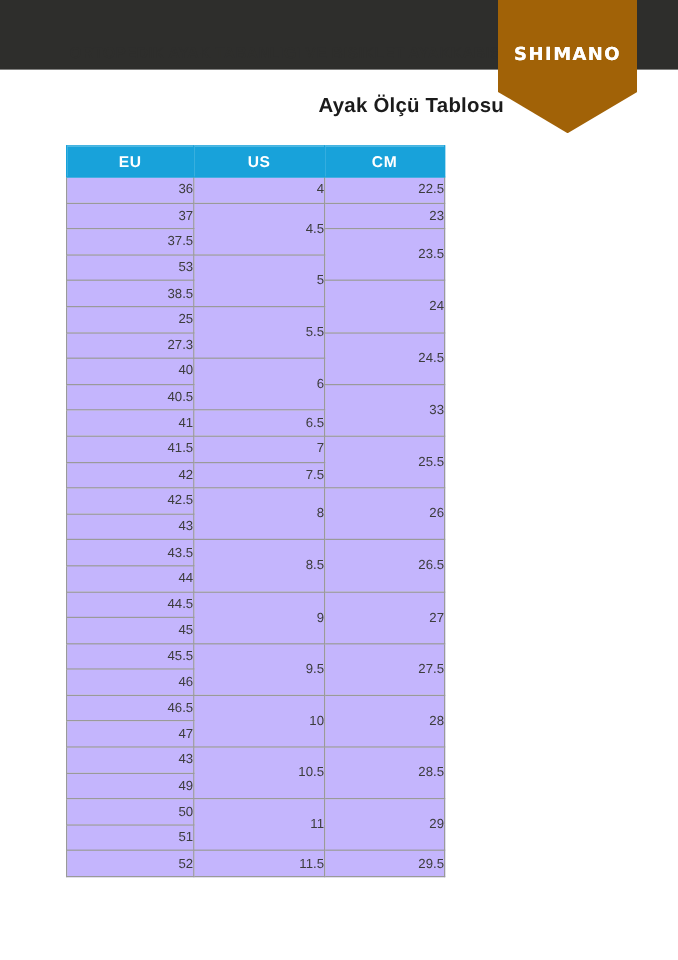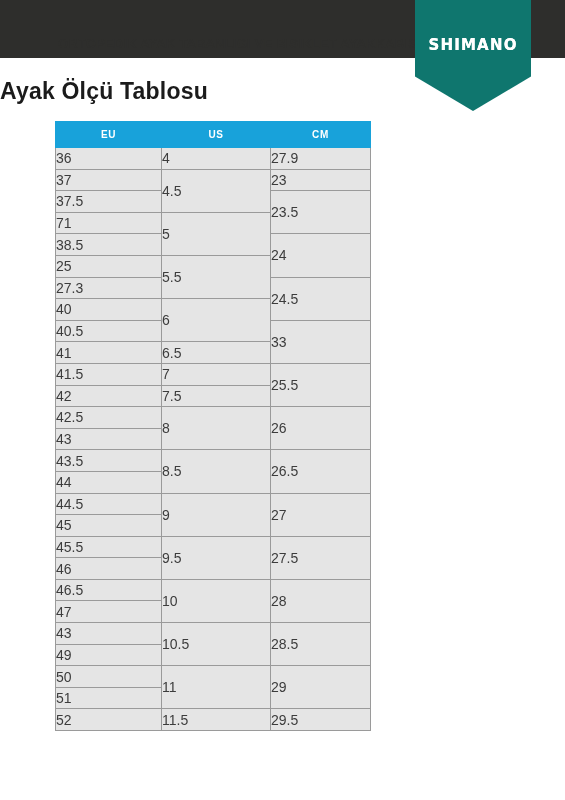--- a/index.html
+++ b/index.html
@@ -40,21 +40,21 @@
     line-height: 15px;
   }
 
   
   .brand-banner {
     position: absolute;
     left: 415px;
     top: 0;
     width: 116px;
     height: 111px;
-    background: #0f766e;
+    background: #a16207;
     -webkit-clip-path: polygon(0 0, 100% 0, 100% 69%, 50% 100%, 0 69%);
     clip-path: polygon(0 0, 100% 0, 100% 69%, 50% 100%, 0 69%);
     z-index: 5;
   }
   .brand-wordmark {
     position: absolute;
     left: 0;
     top: 36px;
     width: 116px;
     text-align: center;
@@ -65,22 +65,22 @@
     color: #ffffff;
     text-shadow: 0 0 0 #fff;
   }
 
   
   .chart-title {
     position: absolute;
     left: 0;
     top: 78px;
     width: 420px;
-    text-align: left;
-    font-size: 23px;
+    text-align: right;
+    font-size: 17px;
     font-weight: 700;
     color: #1b1b1b;
     letter-spacing: 0.2px;
   }
 
   
   .size-table-wrap {
     position: absolute;
     left: 55px;
     top: 121px;
@@ -91,41 +91,41 @@
     width: 315px;
     table-layout: fixed;
   }
   table.size-table col.col-eu { width: 106px; }
   table.size-table col.col-us { width: 109px; }
   table.size-table col.col-cm { width: 100px; }
 
   table.size-table th {
     background: #18a2da;
     color: #ffffff;
-    font-size: 10px;
+    font-size: 13px;
     font-weight: 700;
     letter-spacing: 0.6px;
     height: 23px;
     border: 1px solid #18a2da;
     text-align: center;
     vertical-align: middle;
   }
   table.size-table th.hdr-us,
   table.size-table th.hdr-cm {
     border-left: 1px solid #b91c1c;
   }
   table.size-table td {
     border: 1px solid #9a9a9a;
-    text-align: left;
+    text-align: right;
     vertical-align: middle;
-    font-size: 14px;
+    font-size: 11px;
     color: #3c3c3c;
     height: 20.6px;
     padding: 0;
-    background: #e5e5e5;
+    background: #c4b5fd;
   }
 </style>
 </head>
 <body>
 
 <div class="page-header">
   <div class="header-strap-text">ORTOPEDIK AYAK TABANLIGI VE BISIKLET AYAKKABISI</div>
 </div>
 
 <div class="brand-banner">
@@ -145,33 +145,33 @@
       <tr>
         <th class="hdr-eu">EU</th>
         <th class="hdr-us">US</th>
         <th class="hdr-cm">CM</th>
       </tr>
     </thead>
     <tbody id="size-table-body">
         <tr>
           <td class="cell-eu">36</td>
           <td class="cell-us">4</td>
-          <td class="cell-cm">27.9</td>
+          <td class="cell-cm">22.5</td>
         </tr>
         <tr>
           <td class="cell-eu">37</td>
           <td class="cell-us" rowspan="2">4.5</td>
           <td class="cell-cm">23</td>
         </tr>
         <tr>
           <td class="cell-eu">37.5</td>
           <td class="cell-cm" rowspan="2">23.5</td>
         </tr>
         <tr>
-          <td class="cell-eu">71</td>
+          <td class="cell-eu">53</td>
           <td class="cell-us" rowspan="2">5</td>
         </tr>
         <tr>
           <td class="cell-eu">38.5</td>
           <td class="cell-cm" rowspan="2">24</td>
         </tr>
         <tr>
           <td class="cell-eu">25</td>
           <td class="cell-us" rowspan="2">5.5</td>
         </tr>

